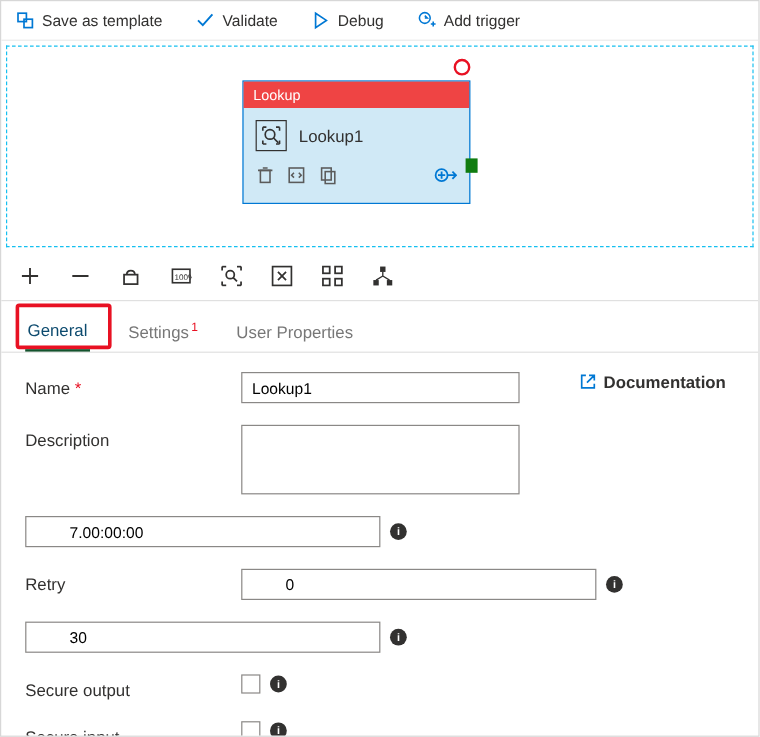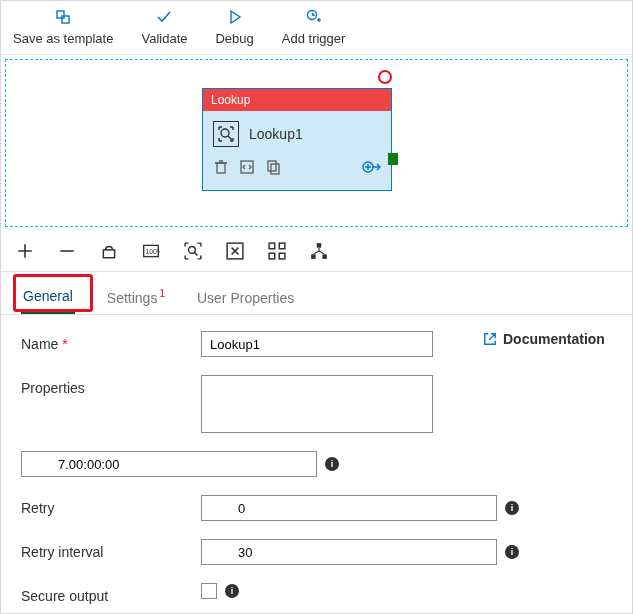--- a/index.html
+++ b/index.html
@@ -1,19 +1,19 @@
 <!DOCTYPE html>
 <html><head>
 <meta charset="utf-8">
 <style>
 * { box-sizing: border-box; margin: 0; padding: 0; }
 body { font-family: "Segoe UI", Arial, sans-serif; font-size: 13px; color: #323130; width: 633px; height: 614px; background: #fff; border: 1px solid #d7d7d7; overflow: hidden; }
 
 .top-toolbar { display: flex; align-items: center; gap: 28px; padding: 8px 12px; border-bottom: 1px solid #eaeaea; }
-.top-toolbar .btn { display: flex; align-items: center; gap: 6px; cursor: pointer; color: #323130; font-size: 13px; flex-direction: column; }
+.top-toolbar .btn { display: flex; align-items: center; gap: 6px; cursor: pointer; color: #323130; font-size: 13px; }
 .top-toolbar .btn svg { width: 16px; height: 16px; }
 
 .canvas { border: 1px dashed #16c0f0; margin: 4px; height: 168px; position: relative; background: #fff; }
 .status-circle { position: absolute; top: 10px; left: 372px; width: 14px; height: 14px; border: 2px solid #e81123; border-radius: 50%; background: #fff; }
 
 .activity { position: absolute; top: 28px; left: 196px; width: 190px; border: 1px solid #0078d4; background: #d0e9f6; }
 .activity-header { background: #ef4444; color: #fff; padding: 4px 8px; font-size: 12px; }
 .activity-body { display: flex; align-items: center; gap: 10px; padding: 10px 10px 4px 10px; }
 .activity-body .act-icon { border: 1px solid #323130; width: 26px; height: 26px; display: flex; align-items: center; justify-content: center; }
 .activity-footer { display: flex; align-items: center; gap: 10px; padding: 6px 10px 10px 10px; }
@@ -186,40 +186,39 @@
       <input type="text" value="Lookup1" style="">
     </div>
     <div class="doc-link">
       <svg viewBox="0 0 16 16" fill="none" stroke="#0078d4" stroke-width="1.6">
           <path d="M6 2 L2 2 L2 14 L14 14 L14 10 M9 2 L14 2 L14 7 M14 2 L7 9"></path>
         </svg>
       <span>Documentation</span>
     </div>
   </div>
   <div class="row">
-    <div class="label">Properties</div>
+    <div class="label">Description</div>
     <div class="field">
       <textarea style=""></textarea>
     </div>
   </div>
   <div class="row">
     <div class="field wide">
       <input type="text" value="7.00:00:00" style="">
       <div class="info-dot">i</div>
     </div>
   </div>
   <div class="row">
     <div class="label">Retry</div>
     <div class="field wide">
       <input type="text" value="0" style="">
       <div class="info-dot">i</div>
     </div>
   </div>
   <div class="row">
-    <div class="label">Retry interval</div>
     <div class="field wide">
       <input type="text" value="30" style="">
       <div class="info-dot">i</div>
     </div>
   </div>
   <div class="row">
     <div class="label">Secure output</div>
     <div class="field">
       <input type="checkbox" style="">
       <div class="info-dot">i</div>

